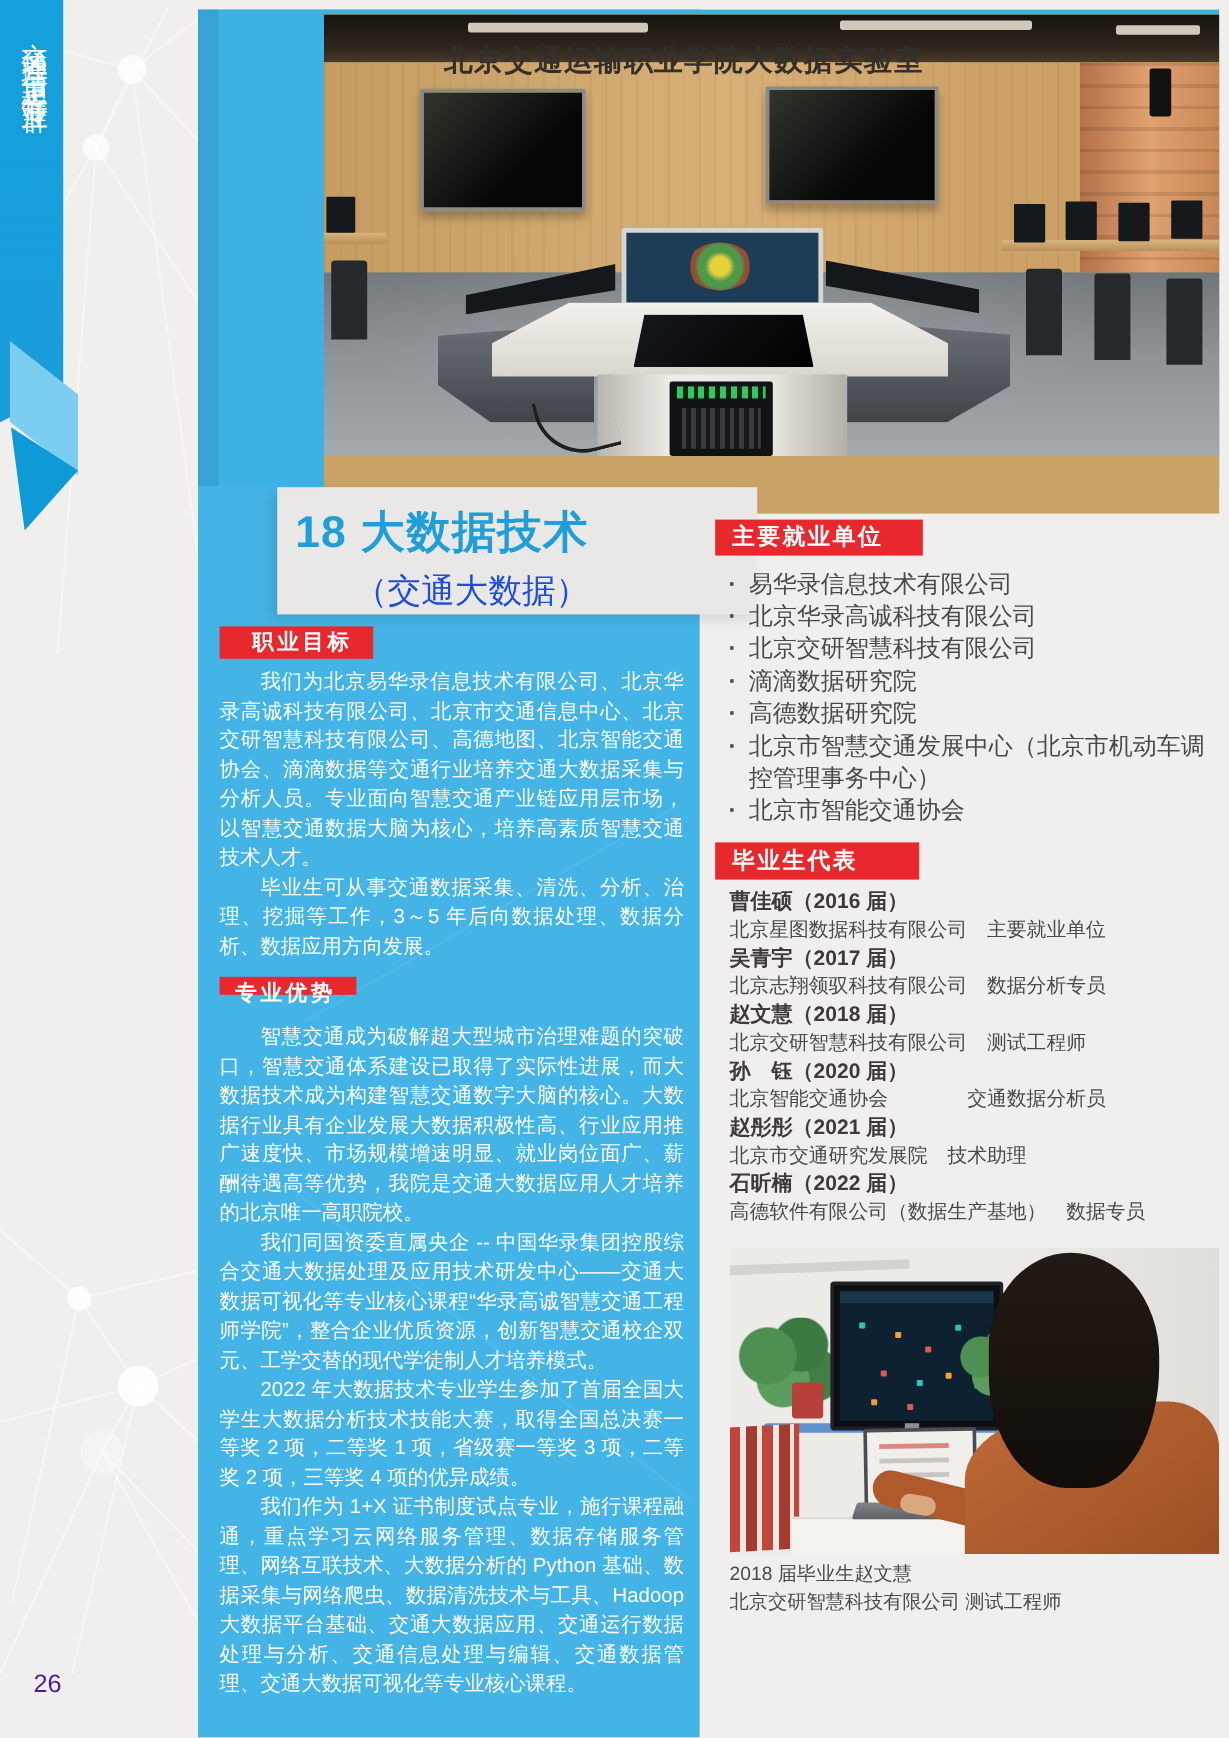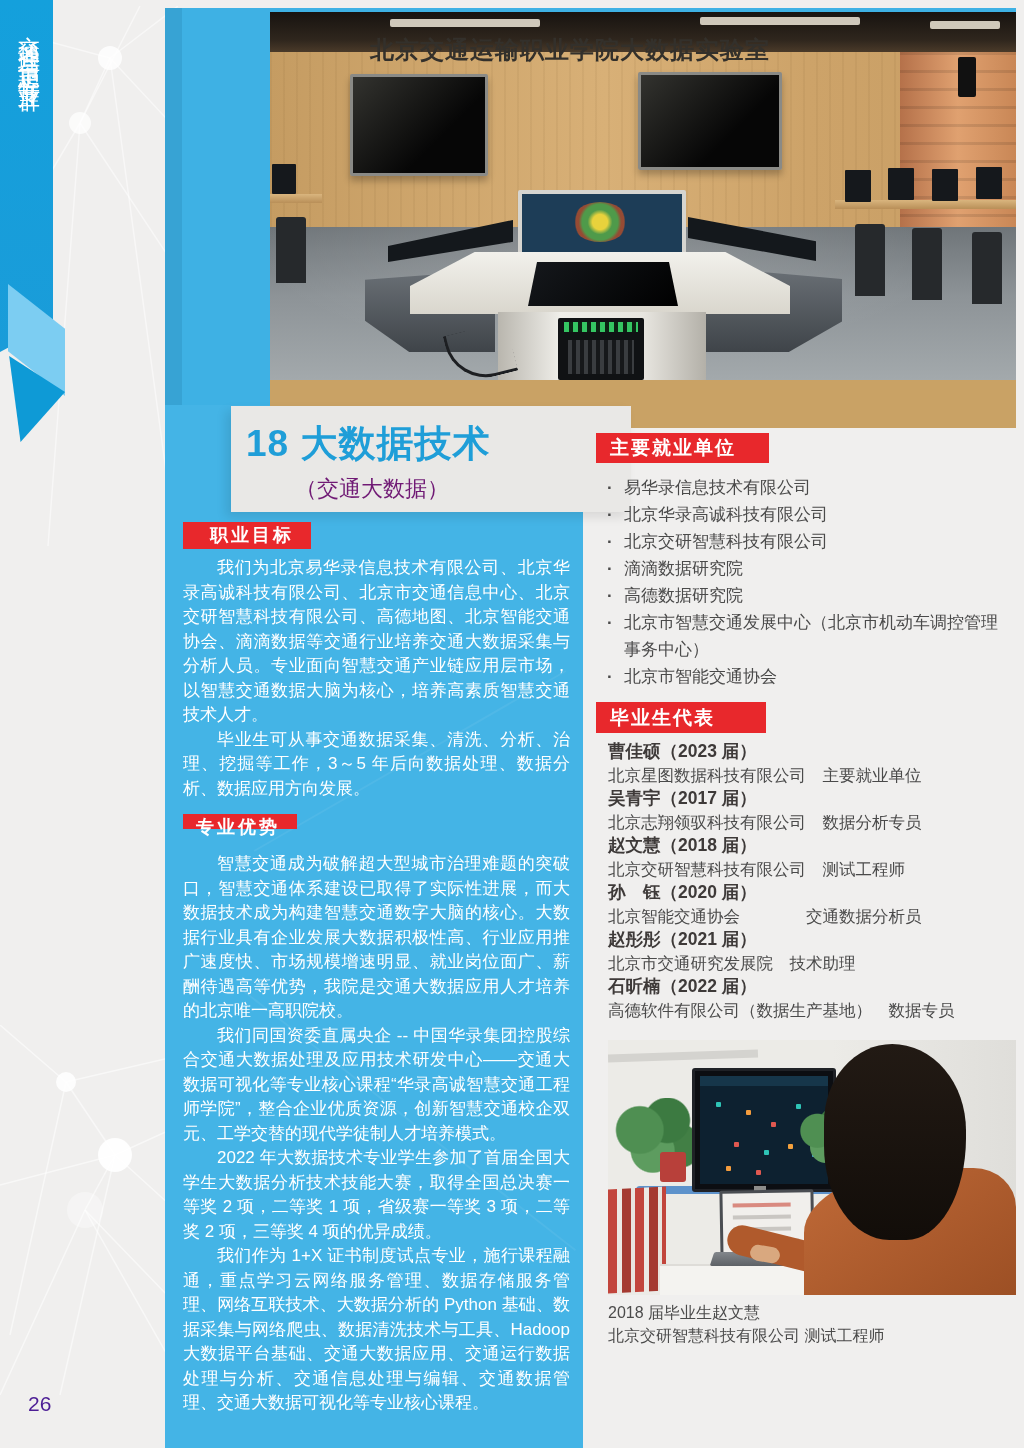--- a/index.html
+++ b/index.html
@@ -81,21 +81,21 @@
     background:repeating-linear-gradient(90deg,#39d96b 0 5px,#0c2413 5px 9px);}
   .p1-cables{left:10px;top:22px;width:66px;height:34px;
     background:repeating-linear-gradient(90deg,#3a3d40 0 4px,#16181a 4px 8px);}
   .p1-cord{left:178px;top:316px;width:62px;height:48px;border-left:3px solid #1d1f22;
     border-bottom:3px solid #1d1f22;border-bottom-left-radius:42px;transform:rotate(-14deg);}
 
   
   #title-card{left:183px;top:406px;width:400px;height:106px;background:#e9e8e6;
     box-shadow:-5px 5px 10px rgba(0,0,0,.10);margin-left:48px;}
   #title-line{margin:13px 0 0 15px;font-size:37px;font-weight:700;color:#1f9ed8;letter-spacing:1px;}
-  #title-sub{margin:5px 0 0 64px;font-size:22px;color:#701a75;}
+  #title-sub{margin:5px 0 0 64px;font-size:28px;color:#1d4ed8;}
 
   
   .sec-h{background:#e8282c;color:#fff;font-family:"Liberation Serif","DejaVu Serif",serif;
     font-weight:700;white-space:nowrap;}
   #h-career{left:183px;top:522px;width:101px;height:27px;font-size:18px;line-height:27px;
     padding-left:27px;letter-spacing:3px;}
   #h-adv{left:183px;top:814px;width:101px;height:15px;font-size:18px;line-height:27px;
     padding-left:13px;letter-spacing:3px;}
   #h-emp{left:596px;top:433px;width:159px;height:30px;font-size:19px;line-height:30px;
     padding-left:14px;letter-spacing:2px;}
@@ -103,21 +103,21 @@
     padding-left:14px;letter-spacing:2px;}
 
   
   .body-txt{width:387px;color:#fff;font-size:17px;line-height:24.5px;text-align:justify;}
   .body-txt p{margin:0;text-indent:2em;}
   #career-text{left:183px;top:556px;}
   #adv-text{left:183px;top:852px;}
 
   
   #employers-list{left:600px;top:474px;width:404px;list-style:none;margin:0;padding:0;}
-  #employers-list li{position:relative;padding-left:24px;line-height:27px;font-size:17px;color:#4a4a4a;}
+  #employers-list li{position:relative;padding-left:24px;line-height:27px;font-size:20px;color:#4a4a4a;}
   #employers-list li::before{content:"·";position:absolute;left:7px;font-weight:700;color:#4a4a4a;}
   #graduates{left:608px;top:740px;width:404px;}
   .grad-name{font-size:17.5px;font-weight:700;color:#3e3a39;line-height:23.5px;}
   .grad-detail{font-size:16.5px;color:#4a4a4a;line-height:23.5px;}
 
   
   #photo2{left:608px;top:1040px;width:408px;height:255px;overflow:hidden;
     background:linear-gradient(90deg,#ecebe7 55%,#dfdeda);}
   .p2-window{left:0;top:12px;width:150px;height:8px;background:#d4d3cf;transform:rotate(-2deg);}
   .p2-plant{background:
@@ -283,21 +283,21 @@
     <li><span>北京华录高诚科技有限公司</span></li>
     <li><span>北京交研智慧科技有限公司</span></li>
     <li><span>滴滴数据研究院</span></li>
     <li><span>高德数据研究院</span></li>
     <li><span>北京市智慧交通发展中心（北京市机动车调控管理事务中心）</span></li>
     <li><span>北京市智能交通协会</span></li>
   </ul>
 
   <div id="h-grad" class="abs sec-h">毕业生代表</div>
   <div id="graduates" class="abs">
-    <div class="grad-name">曹佳硕（2023 届）</div>
+    <div class="grad-name">曹佳硕（2016 届）</div>
     <div class="grad-detail">北京星图数据科技有限公司　主要就业单位</div>
     <div class="grad-name">吴青宇（2017 届）</div>
     <div class="grad-detail">北京志翔领驭科技有限公司　数据分析专员</div>
     <div class="grad-name">赵文慧（2018 届）</div>
     <div class="grad-detail">北京交研智慧科技有限公司　测试工程师</div>
     <div class="grad-name">孙　钰（2020 届）</div>
     <div class="grad-detail">北京智能交通协会　　　　交通数据分析员</div>
     <div class="grad-name">赵彤彤（2021 届）</div>
     <div class="grad-detail">北京市交通研究发展院　技术助理</div>
     <div class="grad-name">石昕楠（2022 届）</div>

